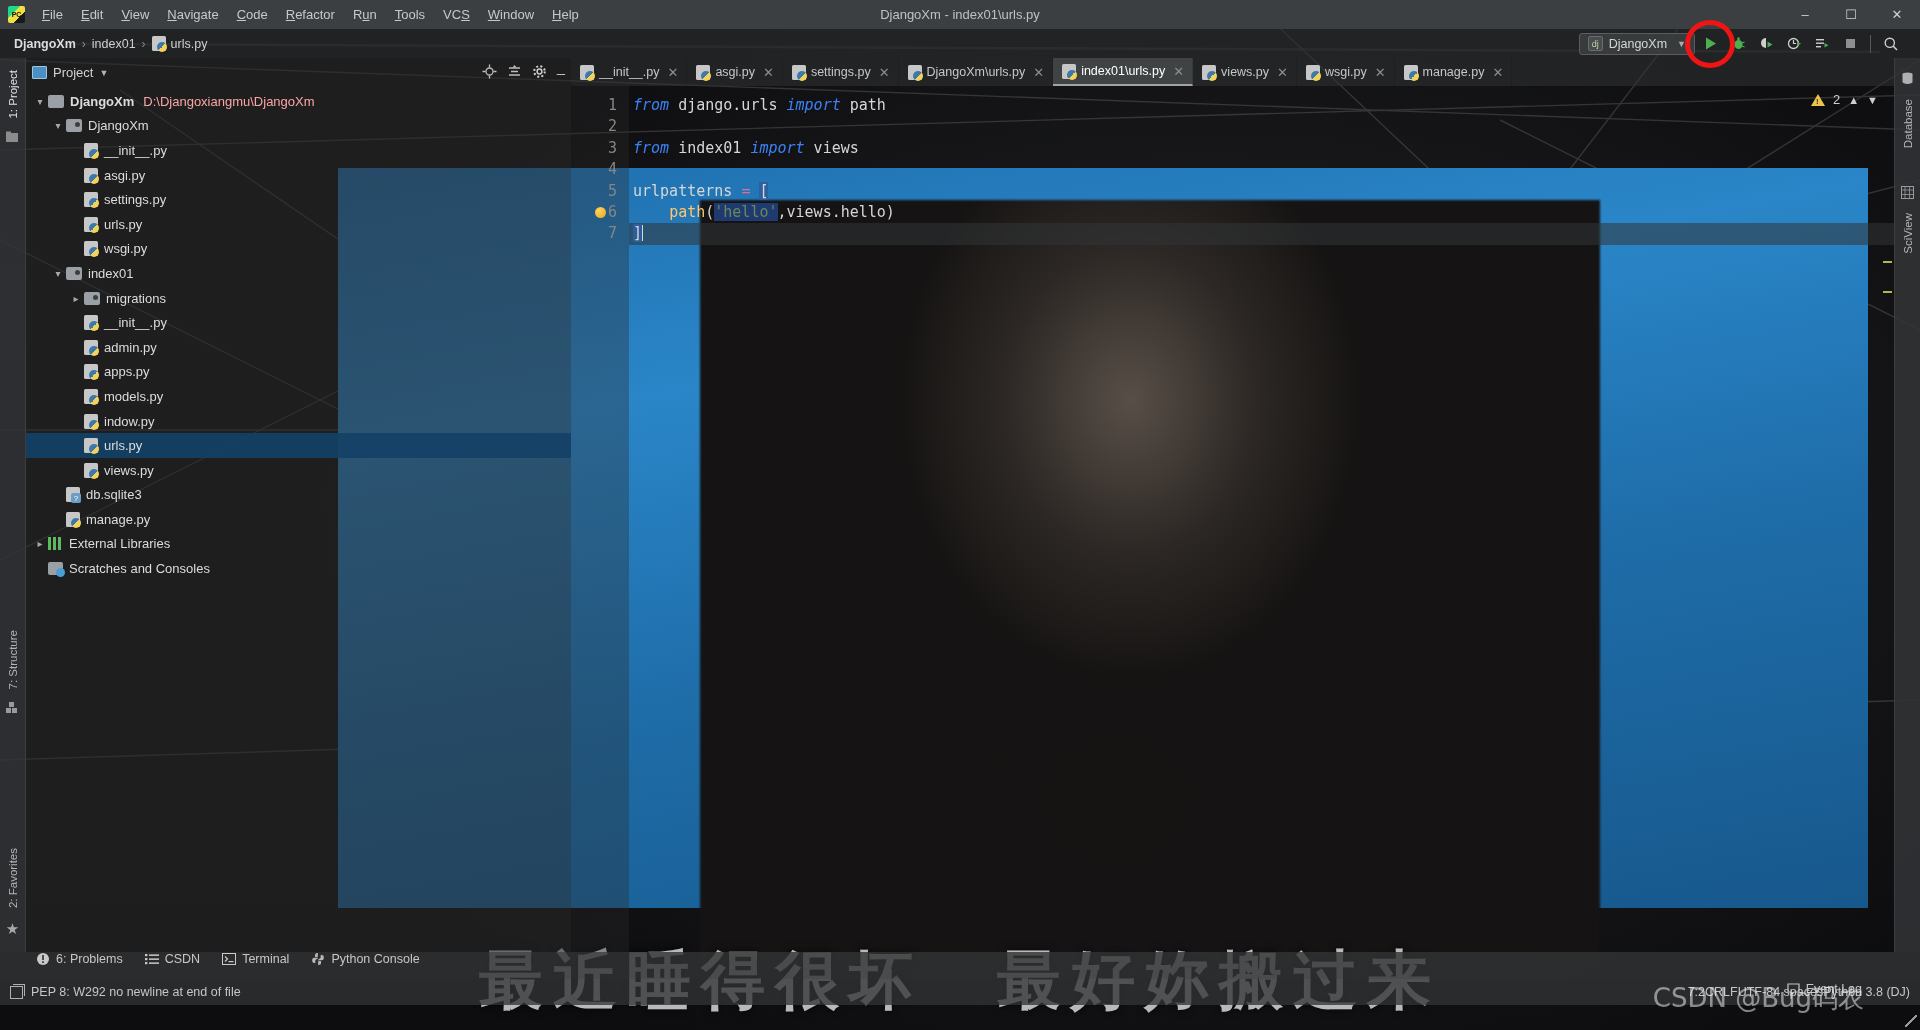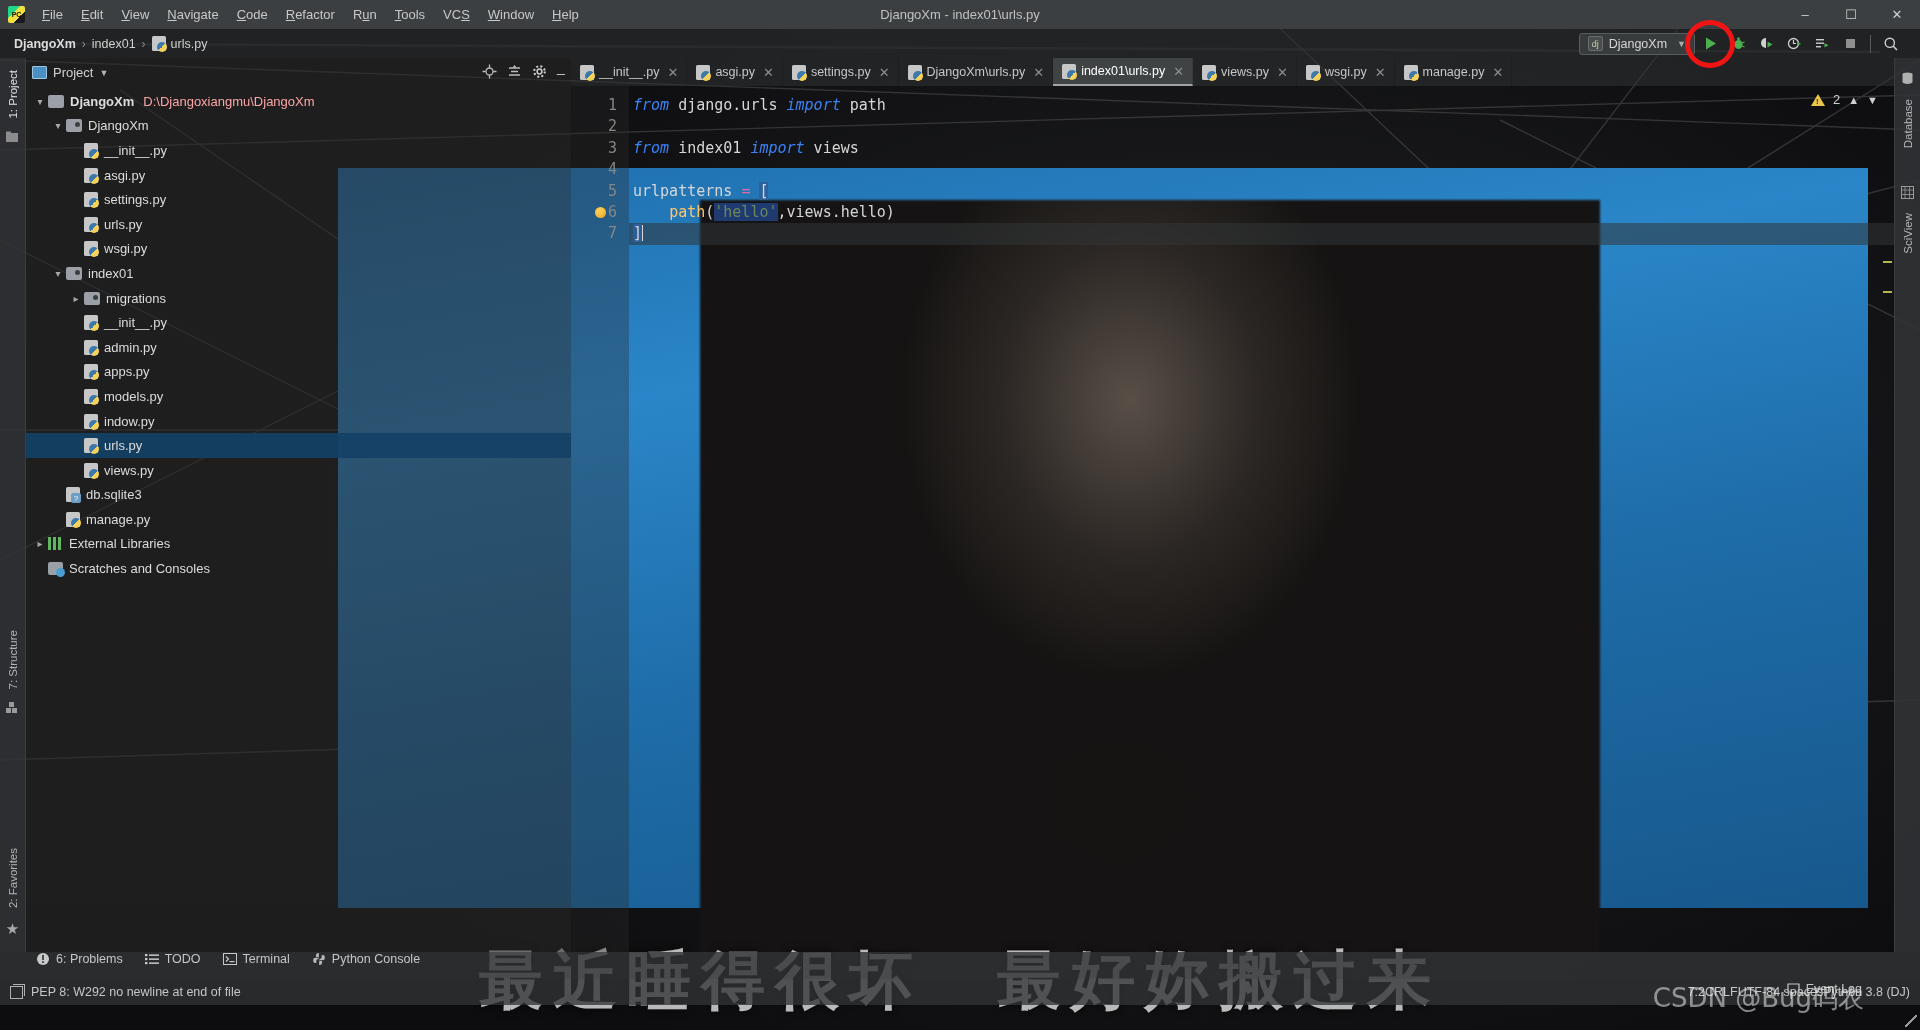--- a/index.html
+++ b/index.html
@@ -602,21 +602,21 @@
   </div>
   <div class="btool">
     <svg width="14" height="14" viewBox="0 0 14 14">
         <rect x="0" y="2" width="2.4" height="2.2" fill="#c9c9c9"></rect>
         <rect x="0" y="6" width="2.4" height="2.2" fill="#c9c9c9"></rect>
         <rect x="0" y="10" width="2.4" height="2.2" fill="#c9c9c9"></rect>
         <rect x="4" y="2.4" width="10" height="1.5" fill="#c9c9c9"></rect>
         <rect x="4" y="6.4" width="10" height="1.5" fill="#c9c9c9"></rect>
         <rect x="4" y="10.4" width="10" height="1.5" fill="#c9c9c9"></rect>
       </svg>
-    <span>TODO</span>
+    <span>CSDN</span>
   </div>
   <div class="btool">
     <svg width="14" height="14" viewBox="0 0 14 14">
         <rect x="0.5" y="1.5" width="13" height="11" fill="none" stroke="#c9c9c9"></rect>
         <path d="M3 4.5l2.5 2.5L3 9.5" stroke="#c9c9c9" stroke-width="1.2" fill="none"></path>
         <rect x="6.5" y="9" width="5" height="1.2" fill="#c9c9c9"></rect>
       </svg>
     <span>Terminal</span>
   </div>
   <div class="btool">

